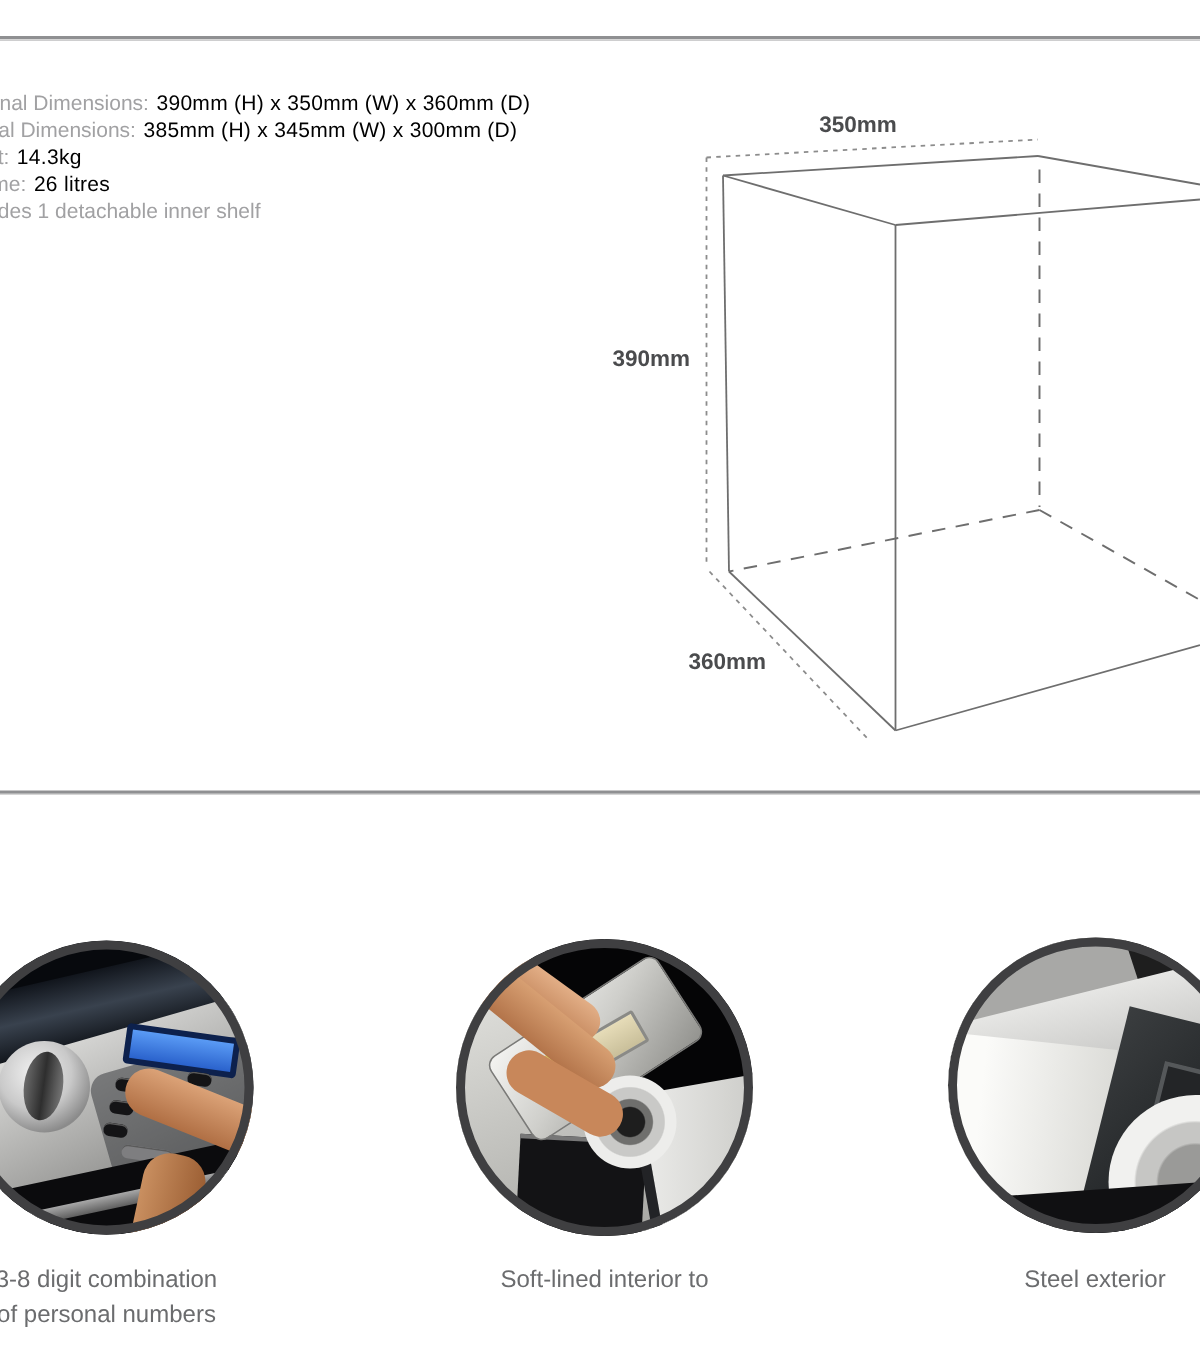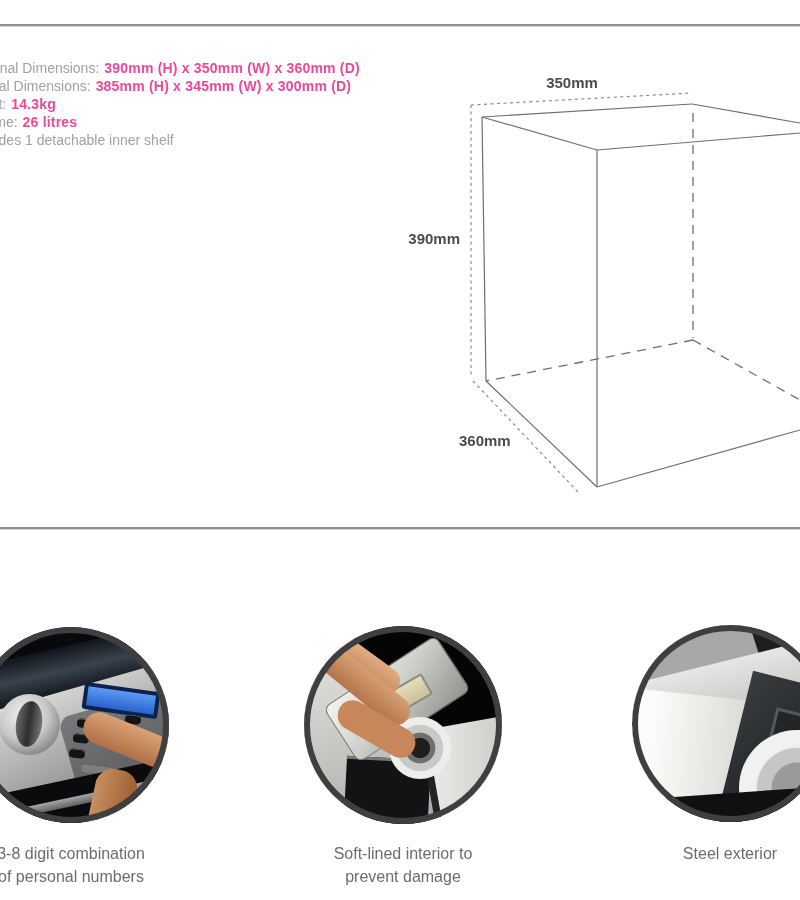--- a/index.html
+++ b/index.html
@@ -13,21 +13,21 @@
   .rule-bottom{top:527px;}
 
   
   .spec-line{position:absolute;font-size:14px;line-height:16px;white-space:nowrap;}
   .sl1{top:60px;left:-33px;}
   .sl2{top:78px;left:-37px;}
   .sl3{top:96px;left:-41px;}
   .sl4{top:114px;left:-33px;}
   .sl5{top:132px;left:-31px;}
   .spec-label{color:#a1a1a3;padding-right:5px;}
-  .spec-value{color:#ec4899;font-weight:bold;letter-spacing:.2px;}
+  .spec-value{color:#000000;font-weight:normal;letter-spacing:.2px;}
 
   
   .diagram{position:absolute;top:0;left:0;pointer-events:none;}
   .edge{stroke:#6e6e6e;stroke-width:1.2;fill:none;}
   .hidden-edge{stroke:#6e6e6e;stroke-width:1.3;fill:none;stroke-dasharray:9 7;}
   .dim{stroke:#8c8c8c;stroke-width:1.2;fill:none;stroke-dasharray:3 3.5;}
   .dim-label{font-family:"Liberation Sans",sans-serif;font-size:15px;font-weight:bold;fill:#4a4b4d;}
 
   
   .circle{position:absolute;border-radius:50%;overflow:hidden;}
@@ -200,19 +200,18 @@
     <div class="c3-shadow"></div>
     <div class="ring"></div>
   </div>
 
   <div class="caption cap1">
     <div>3-8 digit combination</div>
     <div>of personal numbers</div>
   </div>
   <div class="caption cap2">
     <div>Soft-lined interior to</div>
-    <div>prevent damage</div>
   </div>
   <div class="caption cap3">
     <div>Steel exterior</div>
   </div>
 
 </div>
 
 </body></html>

